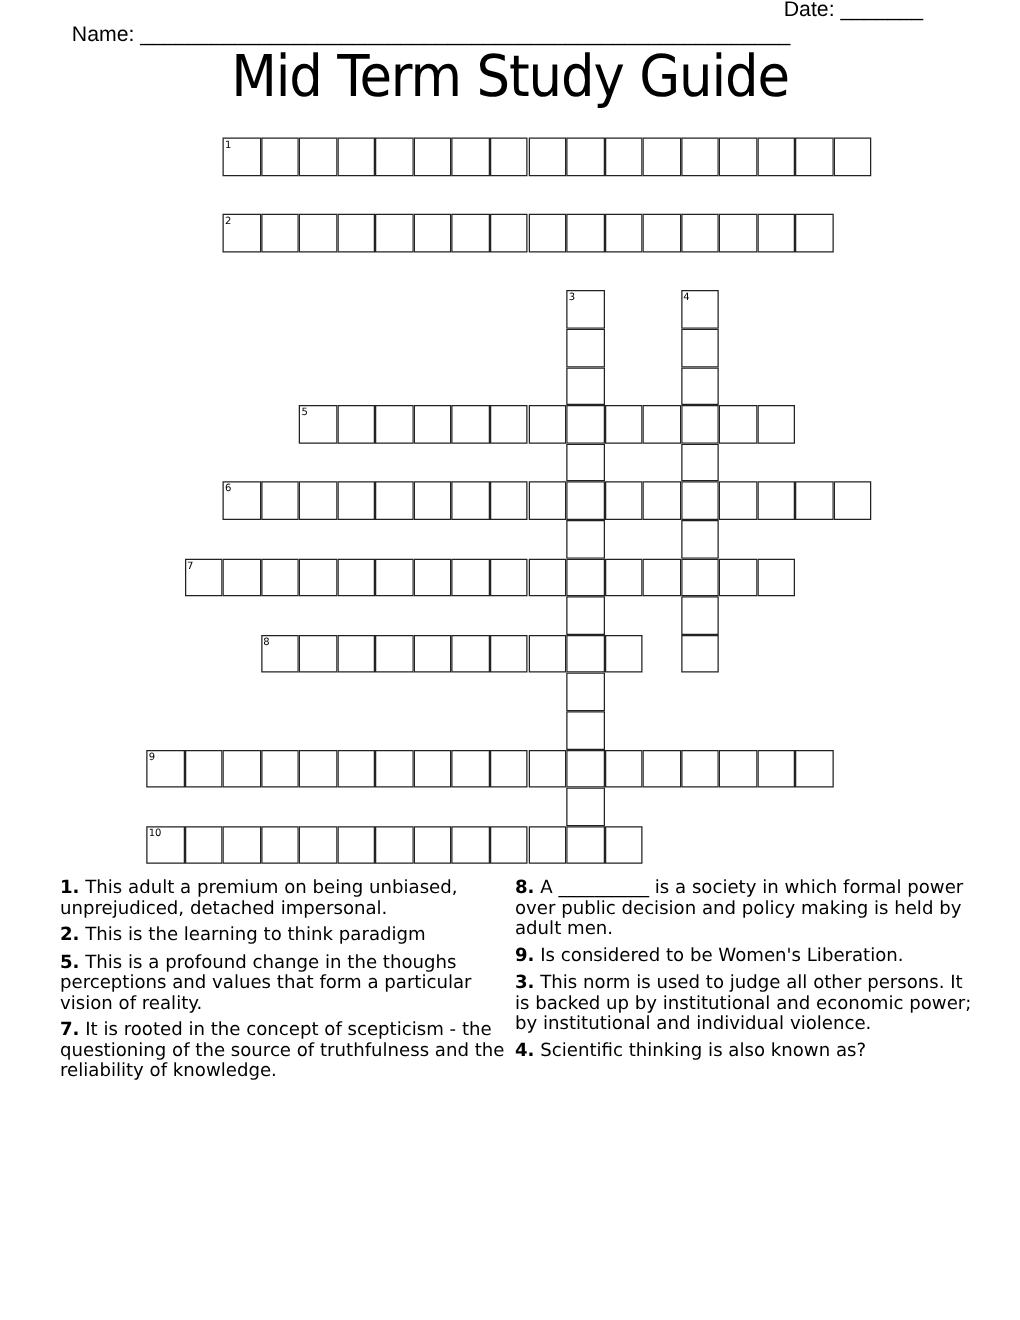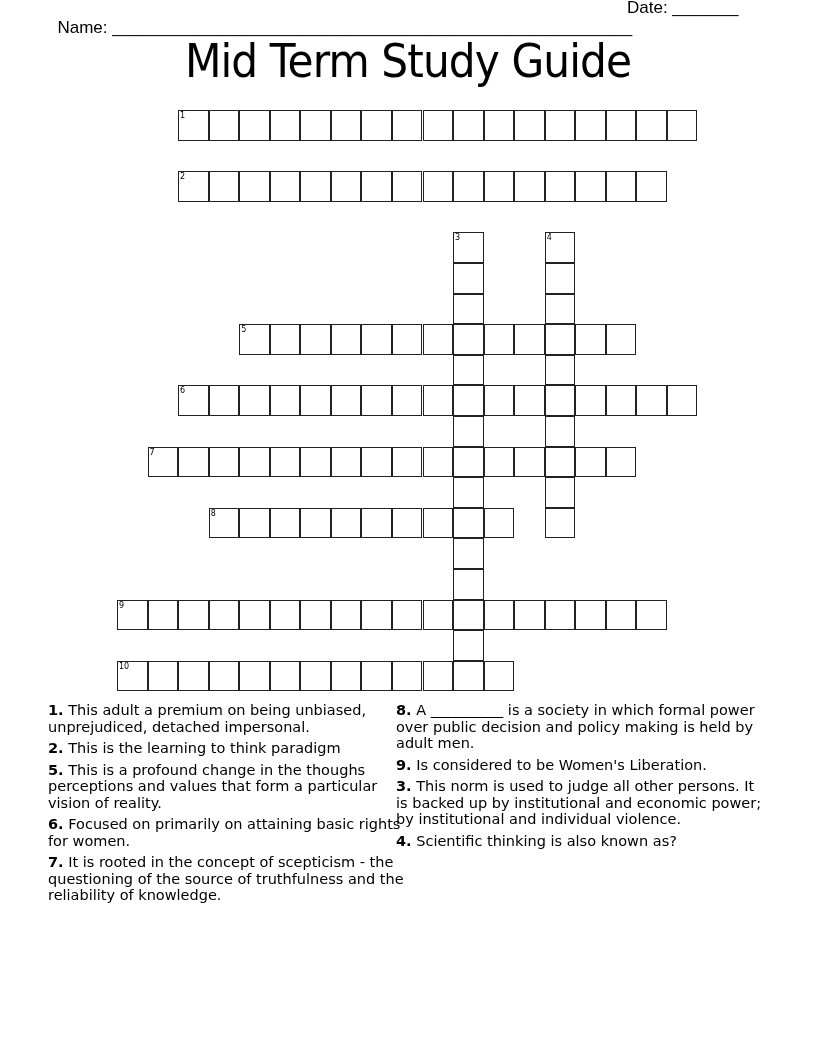--- a/index.html
+++ b/index.html
@@ -8,21 +8,21 @@
   .header .date { position:absolute; left:579px; top:0; white-space:pre; }
   .title { position:absolute; top:34px; left:0; width:816px; text-align:center; font-family:"DejaVu Sans", sans-serif; font-size:46px; letter-spacing:-1px; transform:scaleX(0.92); }
   .grid { position:absolute; left:0; top:0; width:816px; height:700px; }
   .cell { position:absolute; width:30.55px; height:30.6px; box-sizing:border-box; border:1.5px solid #222; background:#fff; }
   .cell .num { position:absolute; left:1px; top:0px; font-family:"DejaVu Sans", sans-serif; font-size:8px; line-height:9px; }
   .clues { position:absolute; font-family:"DejaVu Sans", sans-serif; font-size:14.5px; line-height:16.5px; }
   .clues .head { text-decoration:underline; font-weight:bold; margin-bottom:5px; }
   .clues .clue { margin-bottom:5px; }
   .clues .clue b { font-weight:bold; }
   .col-left { left:48px; top:702px; width:360px; }
-  .col-right { left:396px; top:702px; width:366px; }
+  .col-right { left:412px; top:702px; width:366px; }
 </style>
 </head>
 <body>
 
 <div class="header">
   <span>Name: _______________________________________________________</span>
   <span class="date">Date: _______</span>
 </div>
 
 <div class="title">Mid Term Study Guide</div>
@@ -183,21 +183,20 @@
     <div class="cell" style="left: 361.4px; top: 660.8px;"></div>
     <div class="cell" style="left: 391.95px; top: 660.8px;"></div>
     <div class="cell" style="left: 422.5px; top: 660.8px;"></div>
     <div class="cell" style="left: 483.6px; top: 660.8px;"></div>
   </div>
 
 <div class="clues col-left">
   <div class="clue"><b>1.</b><span> This adult a premium on being unbiased, unprejudiced, detached impersonal.</span></div>
   <div class="clue"><b>2.</b><span> This is the learning to think paradigm</span></div>
   <div class="clue"><b>5.</b><span> This is a profound change in the thoughs perceptions and values that form a particular vision of reality.</span></div>
-  <div class="clue"><b>6.</b><span> Focused on primarily on attaining basic rights for women.</span></div>
   <div class="clue"><b>7.</b><span> It is rooted in the concept of scepticism - the questioning of the source of truthfulness and the reliability of knowledge.</span></div>
 </div>
 
 <div class="clues col-right">
   <div class="clue"><b>8.</b><span> A __________ is a society in which formal power over public decision and policy making is held by adult men.</span></div>
   <div class="clue"><b>9.</b><span> Is considered to be Women's Liberation.</span></div>
   <div class="clue"><b>3.</b><span> This norm is used to judge all other persons. It is backed up by institutional and economic power; by institutional and individual violence.</span></div>
   <div class="clue"><b>4.</b><span> Scientific thinking is also known as?</span></div>
 </div>
 

